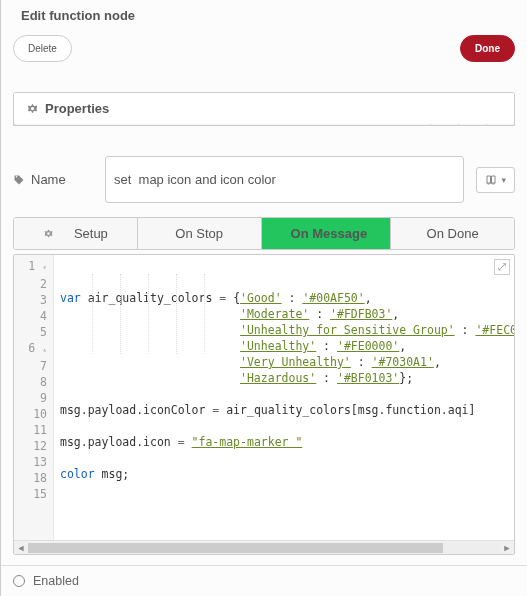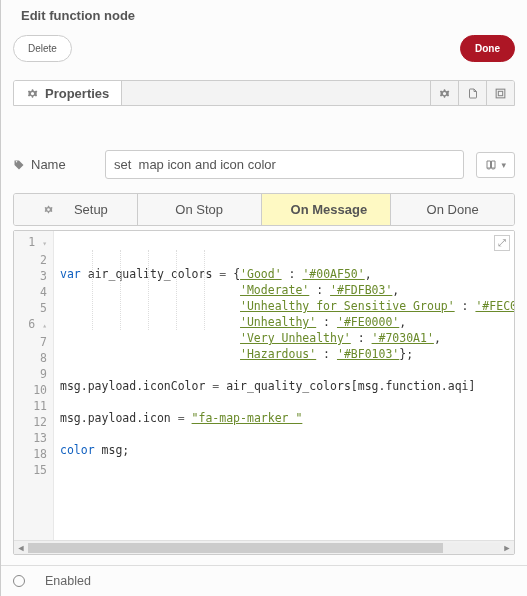--- a/index.html
+++ b/index.html
@@ -3,50 +3,50 @@
 <meta charset="utf-8">
 <style>
   * { box-sizing: border-box; margin: 0; padding: 0; }
   html, body { width: 527px; height: 596px; font-family: "Helvetica Neue", Arial, sans-serif; font-size: 13px; color: #555; background: #f7f7f7; }
   .panel { width: 527px; height: 596px; background: #fcfcfc; border-left: 1px solid #ccc; display: flex; flex-direction: column; position: relative; }
   .hdr { padding: 8px 20px 4px; font-size: 13px; font-weight: 600; color: #555; }
   .btnrow { display: flex; padding: 8px 12px 14px; gap: 8px; }
   .btn { border: 1px solid #ccc; background: #fff; color: #555; padding: 7px 14px; font-size: 10px; border-radius: 14px; cursor: pointer; }
   .btn.done { background: #AD1625; border-color: #AD1625; color: #fff; font-weight: 600; }
   .spacer { flex: 1; }
-  .tabs1 { display: flex; border: 1px solid #ccc; margin: 4px 12px; border-radius: 3px 3px 0 0; overflow: hidden; height: 26px; }
+  .tabs1 { display: flex; border: 1px solid #ccc; margin: 16px 12px; border-radius: 3px 3px 0 0; overflow: hidden; height: 34px; flex-direction: column; }
   .tab1 { padding: 8px 12px; font-size: 13px; color: #555; display: flex; align-items: center; gap: 6px; cursor: pointer; }
   .tab1.active { background: #fff; font-weight: 600; }
   .tabs1-rest { flex: 1; background: #f3f3f3; border-left: 1px solid #ccc; display: flex; justify-content: flex-end; align-items: center; }
   .iconbtn { width: 28px; height: 32px; border-left: 1px solid #ccc; display: flex; align-items: center; justify-content: center; cursor: pointer; color: #888; }
   .body { padding: 14px 12px 0; flex: 1; display: flex; flex-direction: column; overflow: hidden; }
-  .row-name { display: flex; align-items: center; gap: 12px; margin-bottom: 14px; margin-top: 26px; }
+  .row-name { display: flex; align-items: center; gap: 12px; margin-bottom: 14px; }
   .lbl { width: 80px; display: flex; align-items: center; gap: 6px; color: #555; font-size: 13px; }
-  input.name { flex: 1; border: 1px solid #ccc; padding: 6px 8px; font-size: 13px; border-radius: 3px; color: #555; }
+  input.name { flex: 1; border: 1px solid #ccc; padding: 15px 8px; font-size: 13px; border-radius: 3px; color: #555; }
   .sel { border: 1px solid #ccc; padding: 6px 8px; border-radius: 3px; background: #fff; display: flex; align-items: center; gap: 4px; cursor: pointer; color: #888; }
   .tabs2 { display: flex; border: 1px solid #ccc; border-radius: 3px; overflow: hidden; height: 33px; margin-bottom: 4px; }
   .tab2 { flex: 1; padding: 7px 10px; font-size: 13px; color: #555; text-align: center; cursor: pointer; background: #f7f7f7; border-right: 1px solid #ccc; display:flex; align-items:center; justify-content:center; gap:20px;}
   .tab2:last-child { border-right: none; }
-  .tab2.active { background: #fef9c3; font-weight: 600; padding-left: 16px; }
+  .tab2.active { background: #22c55e; font-weight: 600; padding-left: 16px; }
   .editor { flex: 1; border: 1px solid #ccc; border-radius: 2px; display: flex; flex-direction: column; overflow: hidden; min-height: 0; }
   .ed-top { flex: 1; display: flex; position: relative; overflow: hidden; min-height: 0; background:#fff; }
   .gut { width: 40px; background: #f6f6f6; border-right: 1px solid #e8e8e8; text-align: right; font-family: Menlo, Consolas, monospace; font-size: 11.5px; color: #999; padding: 3px 6px 0 0; line-height: 16px; user-select: none; }
   .code { flex: 1; font-family: Menlo, Consolas, monospace; font-size: 11.5px; line-height: 16px; padding: 3px 0 0 6px; color: #333; white-space: pre; overflow: hidden; position: relative; }
   .expand { position: absolute; top: 4px; right: 4px; width: 16px; height: 16px; border: 1px solid #ccc; background: #fff; display:flex; align-items:center; justify-content:center; cursor:pointer; color:#888; font-size:10px;}
   .kw { color: #1060c0; }
   .ident { color: #333; }
   .str { color: #6a8a2a; text-decoration: underline; }
   .op { color: #666; }
   .indent-guides { position:absolute; top:3px; bottom:0; pointer-events:none; }
   .ig { position:absolute; top:0; bottom:0; border-left:1px dotted #ddd; }
   .hscroll { height: 14px; background: #f0f0f0; border-top: 1px solid #e0e0e0; display:flex; align-items:center; }
   .hscroll .lar, .hscroll .rar { width: 14px; text-align:center; color:#888; font-size:9px; cursor:pointer; }
   .hscroll .track { flex:1; height:10px; background:#eee; position:relative; }
   .hscroll .thumb { position:absolute; left:0; top:0; bottom:0; width:88%; background:#ccc; }
-  .foot { border-top: 1px solid #ddd; padding: 8px 12px; display:flex; align-items:center; gap:20px; font-size:12.5px; color:#666; background:#fcfcfc; }
+  .foot { border-top: 1px solid #ddd; padding: 8px 12px; display:flex; align-items:center; gap:8px; font-size:12.5px; color:#666; background:#fcfcfc; }
   .toggle { width:12px; height:12px; border:1.5px solid #888; border-radius:50%; display:inline-block; }
   .lscroll { position:absolute; left:0; top:0; bottom:0; width:4px; }
   svg { display:block; }
 </style>
 </head>
 <body>
 
 <div class="panel">
   <div class="lscroll"></div>
   <div class="hdr">Edit function node</div>

